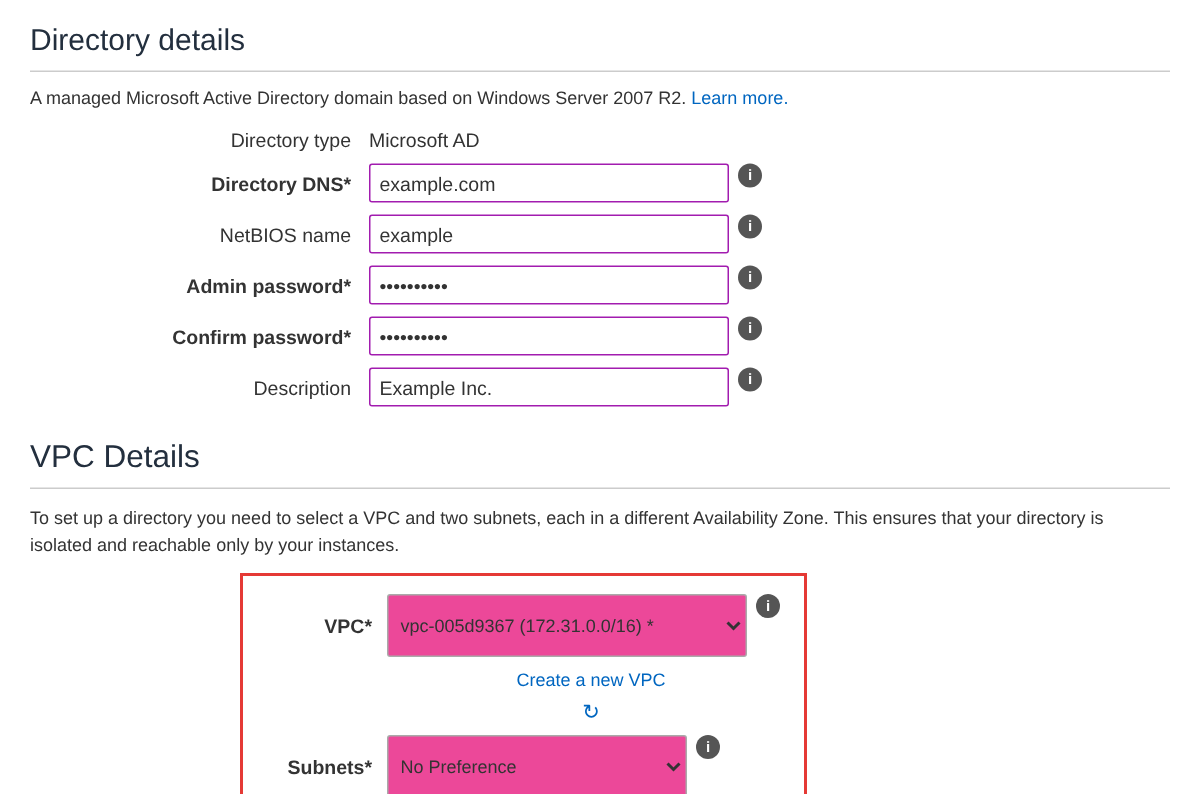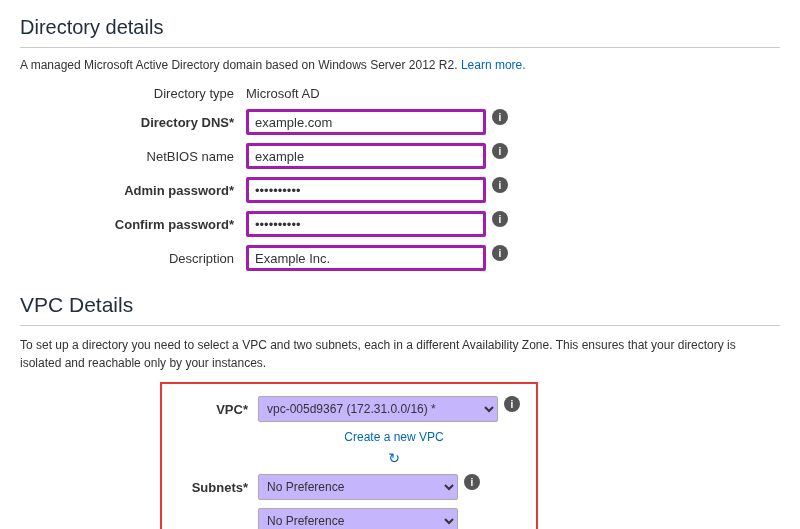--- a/index.html
+++ b/index.html
@@ -56,21 +56,21 @@
       color: #333;
       width: 220px;
       padding-right: 10px;
     }
     .label-bold {
       font-weight: bold;
     }
     input[type="text"], input[type="password"] {
       width: 240px;
       height: 26px;
-      border: 3px solid #a21caf;
+      border: 1px solid #a21caf;
       border-radius: 2px;
       padding: 3px 6px;
       font-size: 13px;
       color: #333;
     }
     .info-icon {
       display: inline-flex;
       align-items: center;
       justify-content: center;
       width: 16px;
@@ -111,27 +111,27 @@
       width: 80px;
       padding-right: 10px;
       font-size: 13px;
       color: #333;
       flex-shrink: 0;
     }
     .vpc-label-bold {
       font-weight: bold;
     }
     select {
-      height: 26px;
+      height: 42px;
       border: 1px solid #aaa;
       border-radius: 2px;
       padding: 2px 4px;
       font-size: 12px;
       color: #333;
-      background: #c4b5fd;
+      background: #ec4899;
       cursor: pointer;
     }
     .vpc-select {
       width: 240px;
     }
     .subnet-select {
       width: 200px;
     }
     .create-link-row {
       display: flex;
@@ -163,21 +163,21 @@
 <body>
 
 
 
 
 <h2>Directory details</h2>
 <hr class="section-divider">
 
 
 <p class="description-text">
-  <span>A managed Microsoft Active Directory domain based on Windows Server 2012 R2.</span>
+  <span>A managed Microsoft Active Directory domain based on Windows Server 2007 R2.</span>
   <a class="learn-more" href="#">Learn more.</a>
 </p>
 
 
 <table class="form-table">
   <tbody>
 
     <tr>
       <td class="label-cell">Directory type</td>
       <td>

